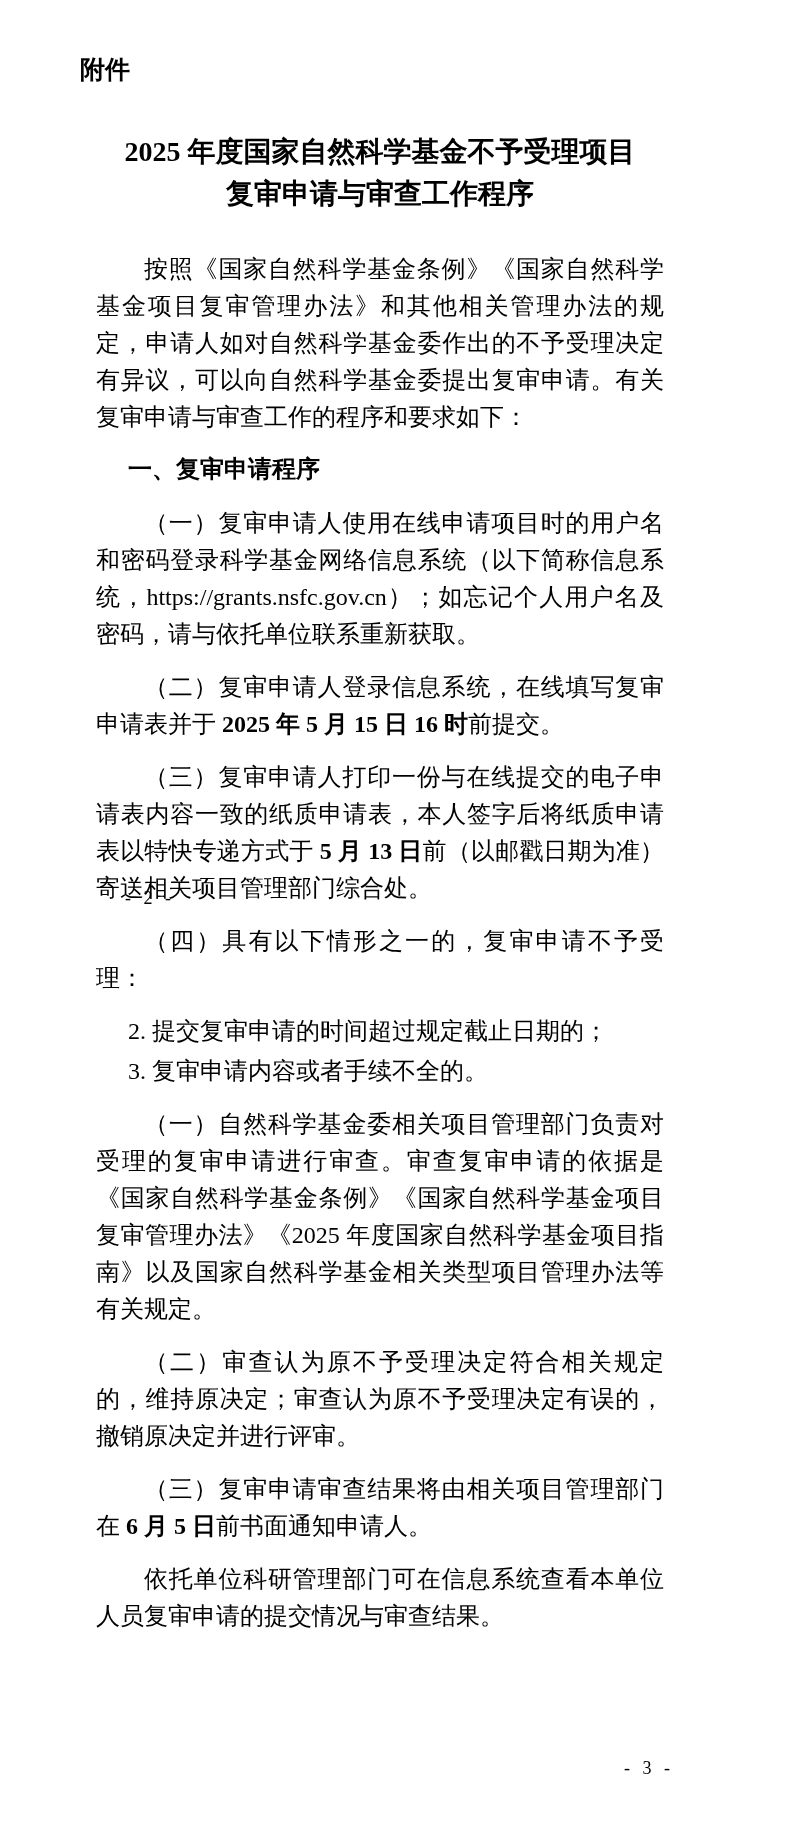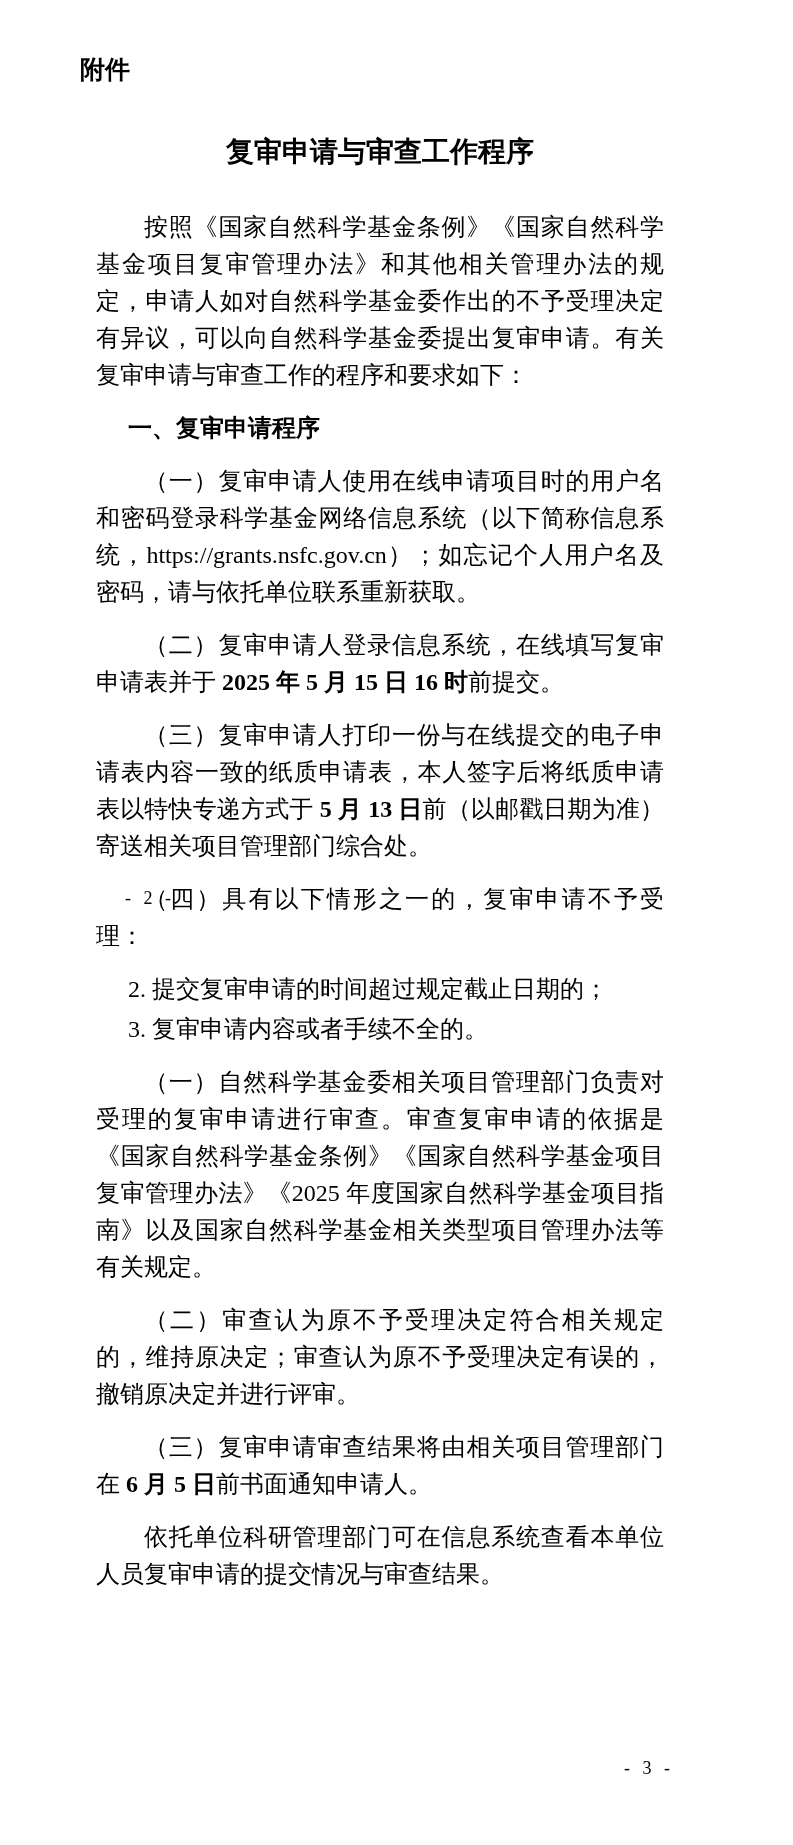--- a/index.html
+++ b/index.html
@@ -39,21 +39,21 @@
     font-size: 24px;
     line-height: 37px;
     text-align: justify;
     text-indent: 2em;
     margin: 16px;
   }
   .intro {
     margin-top: 36px;
   }
   .section-heading {
-    font-family: Liberation Serif, serif;
+    font-family: Liberation Mono, monospace;
     font-weight: bold;
     font-size: 24px;
     line-height: 37px;
     text-indent: 2em;
     margin: 0;
   }
   .list-item {
     font-size: 24px;
     line-height: 37px;
     text-indent: 2em;
@@ -83,20 +83,21 @@
 </style>
 </head>
 <body>
 
 <div class="page">
   <div class="content">
 
     <div class="attachment-label">附件</div>
 
     <div class="doc-title">
+      <div>2025 年度国家自然科学基金不予受理项目</div>
       <div>复审申请与审查工作程序</div>
     </div>
 
     <p class="para intro">按照《国家自然科学基金条例》《国家自然科学基金项目复审管理办法》和其他相关管理办法的规定，申请人如对自然科学基金委作出的不予受理决定有异议，可以向自然科学基金委提出复审申请。有关复审申请与审查工作的程序和要求如下：</p>
 
     <p class="section-heading">一、复审申请程序</p>
 
     <p class="para">（一）复审申请人使用在线申请项目时的用户名和密码登录科学基金网络信息系统（以下简称信息系统，https://grants.nsfc.gov.cn）；如忘记个人用户名及密码，请与依托单位联系重新获取。</p>
 
     <p class="para"><span>（二）复审申请人登录信息系统，在线填写复审申请表并于 </span><span class="bold-date">2025 年 5 月 15 日 16 时</span><span>前提交。</span></p>

